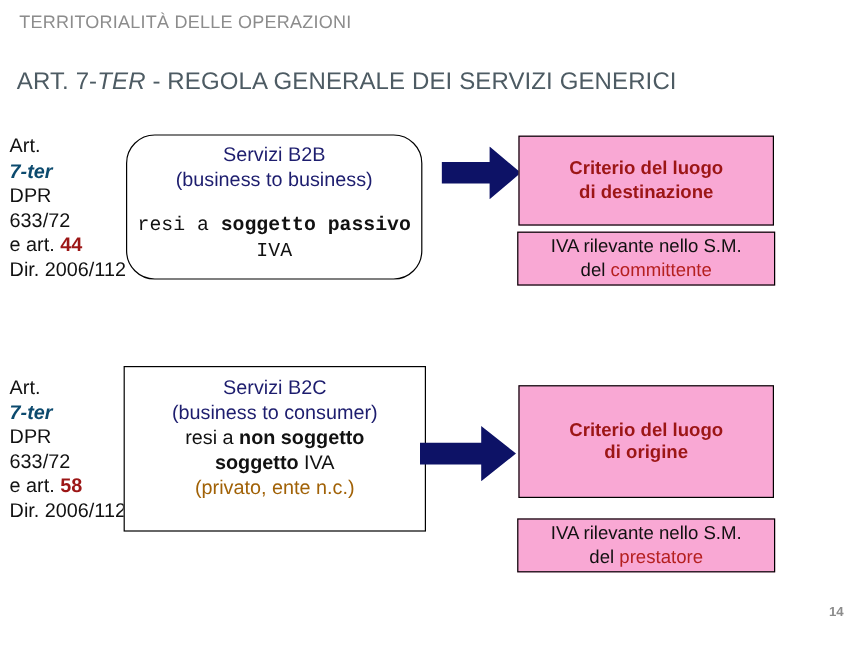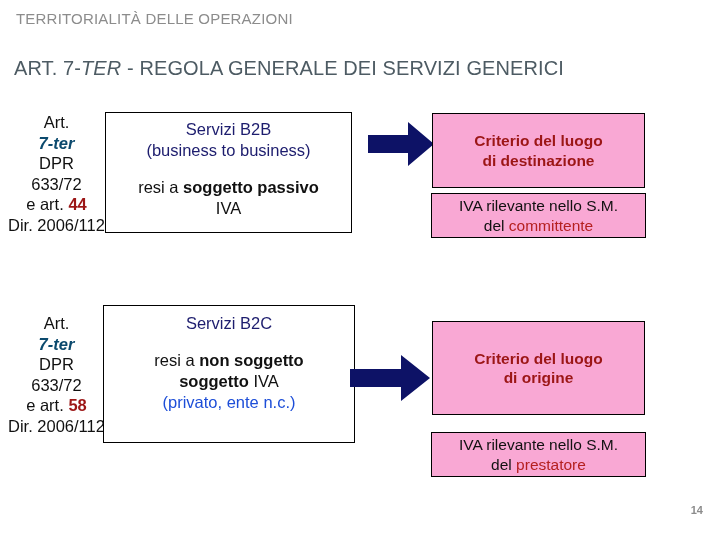--- a/index.html
+++ b/index.html
@@ -46,21 +46,20 @@
   }
 
   
   .caption {
     position: absolute;
     left: 8px;
     font-size: 16.5px;
     color: #111111;
     line-height: 20.5px;
     white-space: nowrap;
-    text-align: center;
   }
   .caption .red-bi {
     color: #0c4a6e;
     font-weight: bold;
     font-style: italic;
   }
   .caption .red-b {
     color: #9c1616;
     font-weight: bold;
   }
@@ -74,46 +73,47 @@
     background: #ffffff;
     box-sizing: border-box;
     text-align: center;
     color: #111111;
   }
   #box-b2b {
     left: 105px;
     top: 112px;
     width: 247px;
     height: 121px;
+    border-radius: 24px;
   }
   #box-b2c {
     left: 103px;
     top: 305px;
     width: 252px;
     height: 138px;
   }
   .svc-head {
     color: #1d1d6e;
     font-size: 16.5px;
     line-height: 21px;
   }
   #box-b2b .svc-head { margin-top: 6px; }
   #box-b2c .svc-head { margin-top: 7px; }
   .svc-body {
     font-size: 16.5px;
     line-height: 21px;
     color: #111111;
   }
-  #box-b2b .svc-body { margin-top: 16px; }
-  #box-b2c .svc-body { margin-top: 16px; }
+  #box-b2b .svc-body { margin-top: 16px; font-family: Liberation Mono, monospace; }
+  #box-b2c .svc-body { }
   .svc-body b { font-weight: bold; }
   .svc-note {
     font-size: 16.5px;
     line-height: 21px;
-    color: #1d4ed8;
+    color: #a16207;
   }
 
   
   .arrow {
     position: absolute;
   }
   #arrow-b2b { left: 368px; top: 122px; width: 66px; height: 44px; }
   #arrow-b2c { left: 350px; top: 355px; width: 80px; height: 46px; }
 
   
@@ -233,20 +233,21 @@
     <div class="red-bi">7-ter</div>
     <div>DPR</div>
     <div>633/72</div>
     <div><span>e art. </span><span class="red-b">58</span></div>
     <div>Dir. 2006/112</div>
   </div>
 
   <div class="service-box" id="box-b2c">
     <div class="svc-head">
       <div>Servizi B2C</div>
+      <div>(business to consumer)</div>
     </div>
     <div class="svc-body">
       <div><span>resi a </span><b>non soggetto</b></div>
       <div><b>soggetto</b><span> IVA</span></div>
     </div>
     <div class="svc-note">(privato, ente n.c.)</div>
   </div>
 
   <svg class="arrow" id="arrow-b2c" viewBox="0 0 80 46">
     <polygon points="0,14 51,14 51,0 80,23 51,46 51,32 0,32" fill="#0d1266"></polygon>

